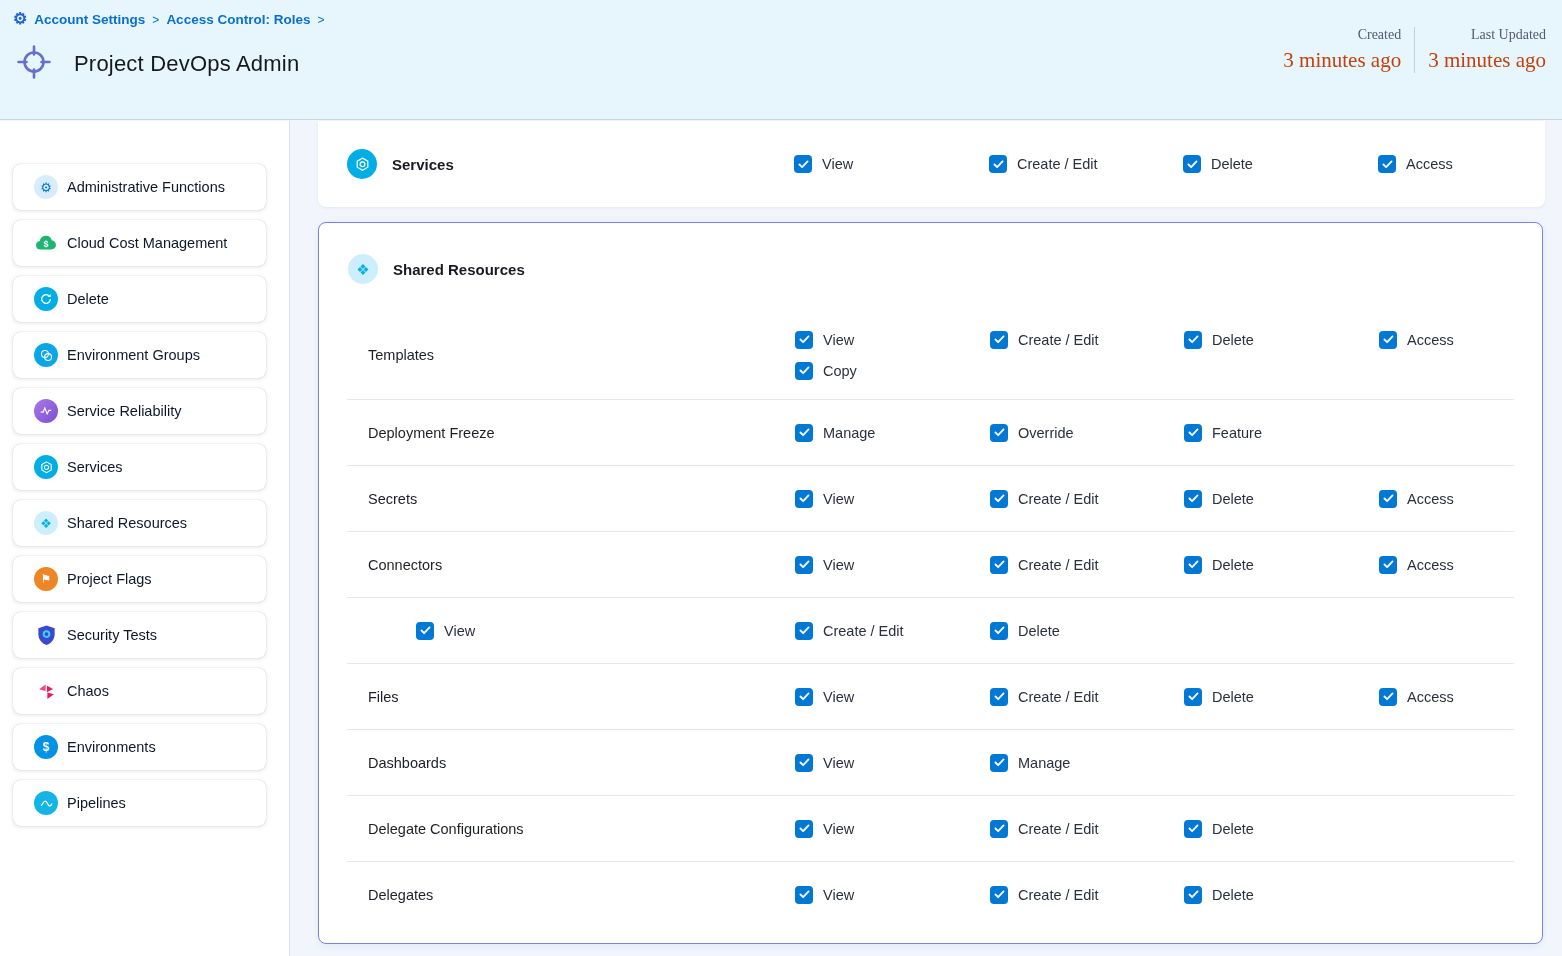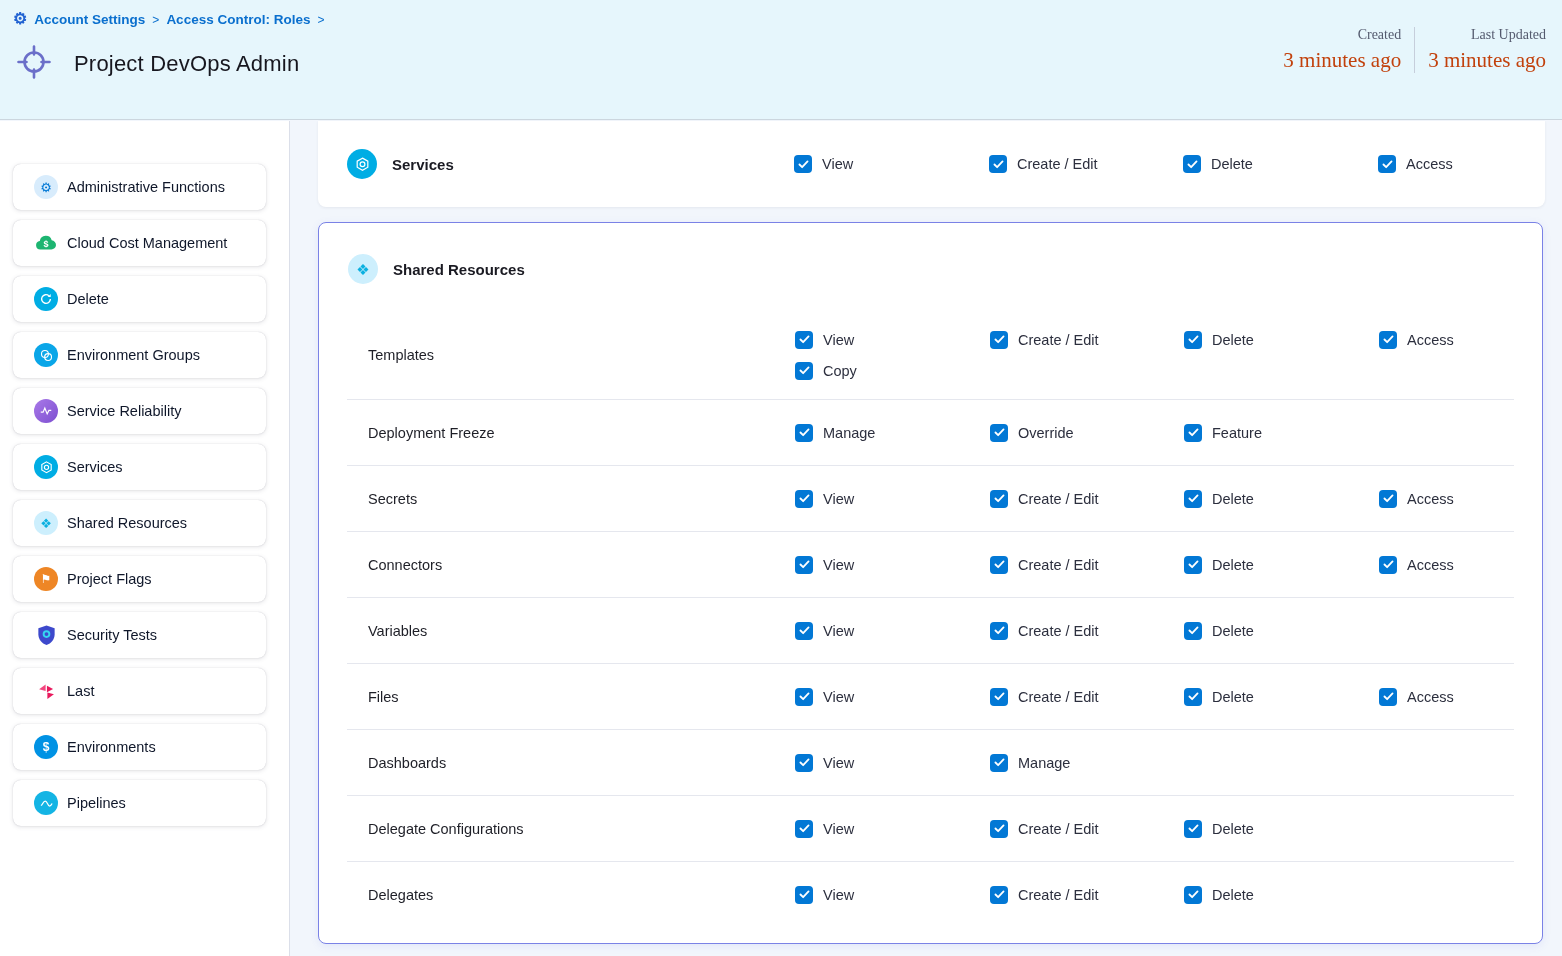--- a/index.html
+++ b/index.html
@@ -224,21 +224,21 @@
         <span class="side-label">Security Tests</span>
       </div>
       <div class="side-item">
         <span class="side-icon">
           <svg width="21" height="21" viewBox="0 0 24 24">
             <path d="M3.5 9.5L11 4v7.5z" fill="#f3467f"></path>
             <path d="M12.5 5.5l7 3.5-7 3.8z" fill="#e9195d"></path>
             <path d="M20.5 15L13 20.5V13z" fill="#e9195d"></path>
           </svg>
         </span>
-        <span class="side-label">Last</span>
+        <span class="side-label">Chaos</span>
       </div>
       <div class="side-item">
         <span class="side-icon">
           <span class="icircle" style="background:#0092e4">
             <span style="color:#fff;font-size:12px;font-weight:bold;line-height:1">$</span>
           </span>
         </span>
         <span class="side-label">Environments</span>
       </div>
       <div class="side-item">
@@ -490,21 +490,20 @@
                 <svg viewBox="0 0 12 10">
                   <path d="M1.5 5l3 3 6-6.5" fill="none" stroke="#fff" stroke-width="2" stroke-linecap="round" stroke-linejoin="round"></path>
                 </svg>
               </span>
               <span class="cblabel">Access</span>
             </label>
           </div>
         </div>
         <div class="divider"></div>
         <div class="perm-row">
-          <div class="row-label">Variables</div>
           <div class="perm-cell">
             <label class="cb">
               <span class="cbbox">
                 <svg viewBox="0 0 12 10">
                   <path d="M1.5 5l3 3 6-6.5" fill="none" stroke="#fff" stroke-width="2" stroke-linecap="round" stroke-linejoin="round"></path>
                 </svg>
               </span>
               <span class="cblabel">View</span>
             </label>
           </div>

